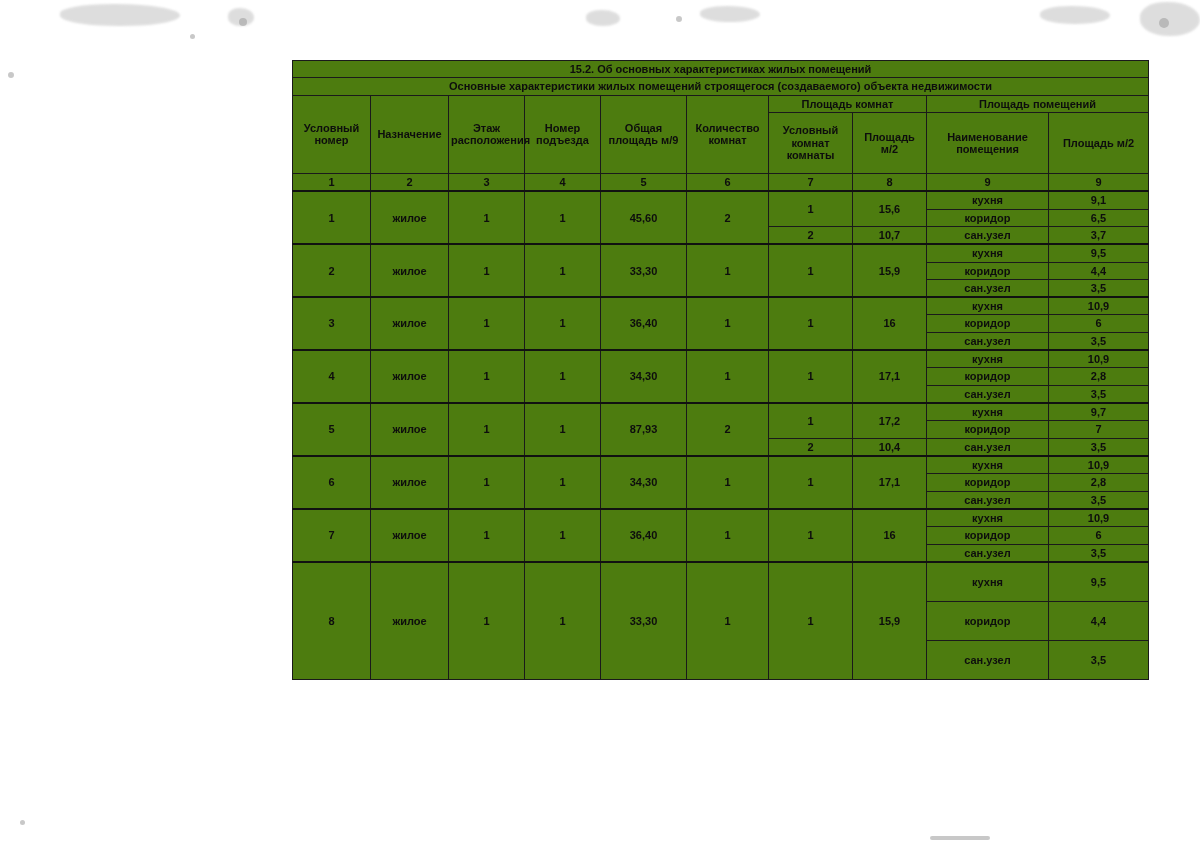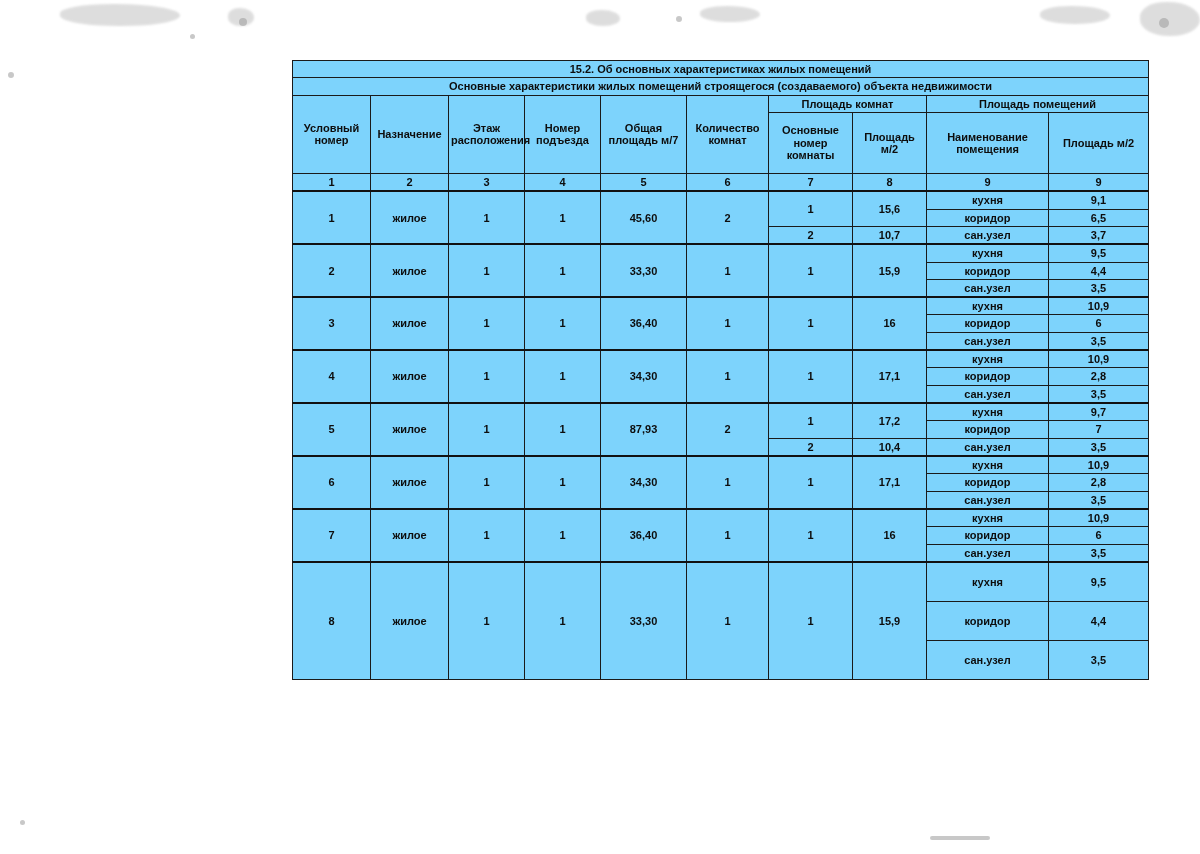--- a/index.html
+++ b/index.html
@@ -37,21 +37,21 @@
     position: absolute;
     left: 292px;
     top: 60px;
     width: 856px;
   }
 
   table.doc {
     border-collapse: collapse;
     width: 856px;
     table-layout: fixed;
-    background: #7dd3fc;
+    background: #4d7c0f;
   }
   table.doc td, table.doc th {
     border: 1px solid #1a1a1a;
     text-align: center;
     vertical-align: middle;
     font-weight: bold;
     font-size: 11px;
     line-height: 1.12;
     padding: 2px 2px;
     color: #0d0d0d;
@@ -128,27 +128,27 @@
         <td class="title-cell thick-left thick-right thick-top" colspan="10">15.2. Об основных характеристиках жилых помещений</td>
       </tr>
       <tr>
         <td class="subtitle-cell thick-left thick-right" colspan="10">Основные характеристики жилых помещений строящегося (создаваемого) объекта недвижимости</td>
       </tr>
       <tr>
         <td class="thick-left" rowspan="2">Условный номер</td>
         <td rowspan="2">Назначение</td>
         <td rowspan="2">Этаж расположения</td>
         <td rowspan="2">Номер подъезда</td>
-        <td rowspan="2">Общая площадь м/7</td>
+        <td rowspan="2">Общая площадь м/9</td>
         <td rowspan="2">Количество комнат</td>
         <td class="grp-head" colspan="2">Площадь комнат</td>
         <td class="grp-head thick-right" colspan="2">Площадь помещений</td>
       </tr>
       <tr class="col-head-row">
-        <td class="col-head">Основные номер комнаты</td>
+        <td class="col-head">Условный комнат комнаты</td>
         <td class="col-head">Площадь м/2</td>
         <td class="col-head">Наименование помещения</td>
         <td class="col-head thick-right">Площадь м/2</td>
       </tr>
       <tr class="numrow">
         <td class="thick-left">1</td>
         <td>2</td>
         <td>3</td>
         <td>4</td>
         <td>5</td>

